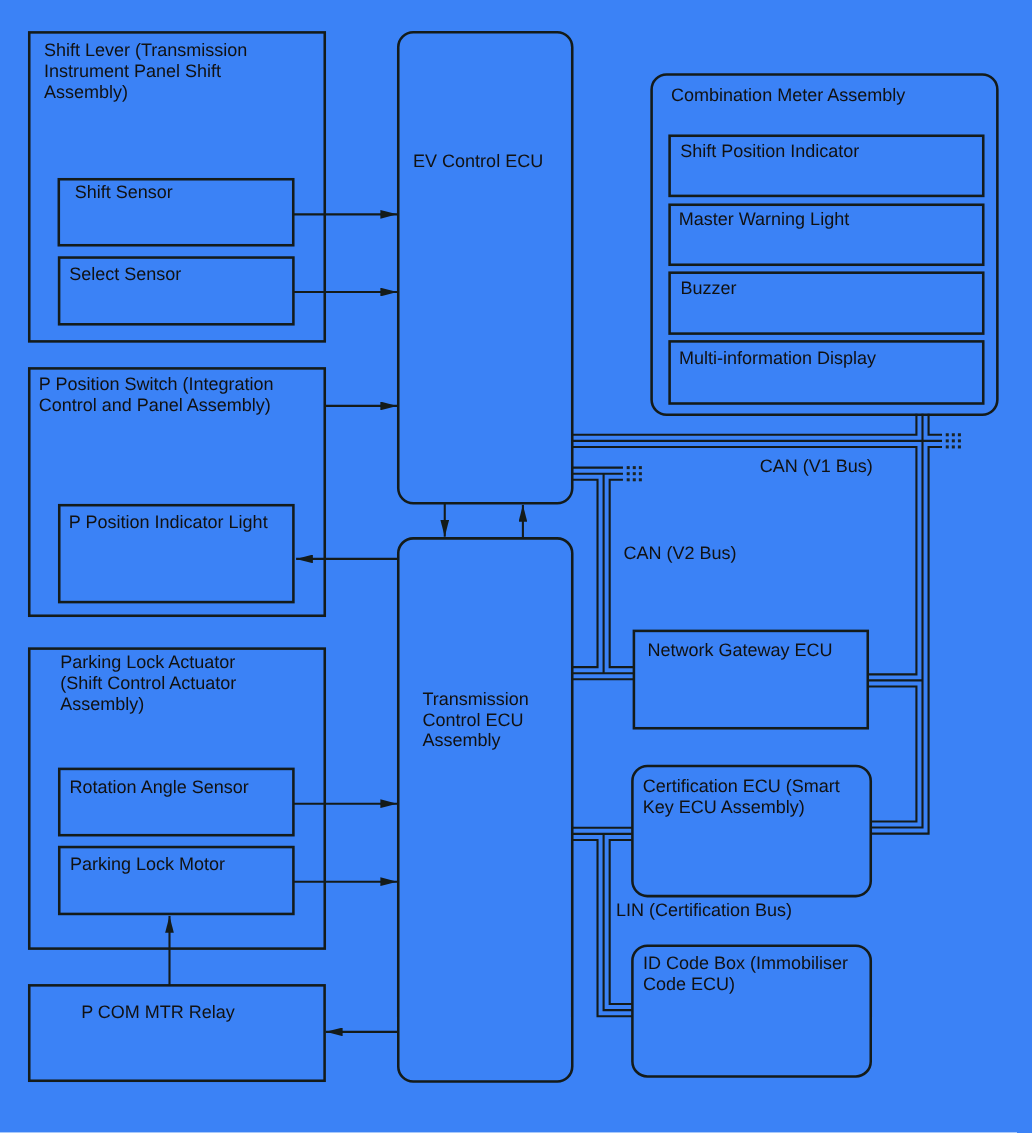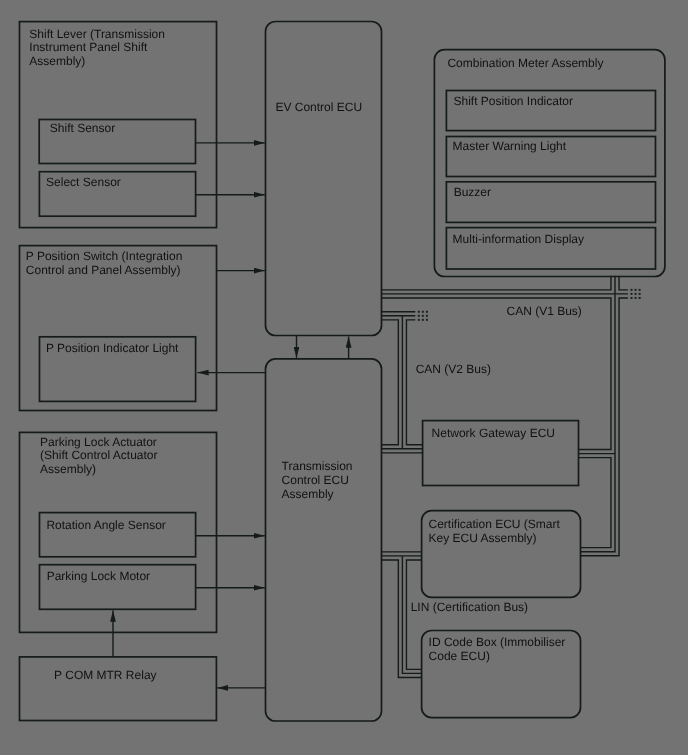--- a/index.html
+++ b/index.html
@@ -1,18 +1,18 @@
 <!DOCTYPE html>
 <html><head>
 <meta charset="utf-8">
 <title>System Diagram</title>
 <style>
   html,body{margin:0;padding:0;background:#ffffff;}
   body{width:688px;height:755px;overflow:hidden;font-family:"Liberation Sans",sans-serif;}
-  #stage{position:relative;width:688px;height:755px;background:#737373;}
+  #stage{position:relative;width:688px;height:755px;background:#3b82f6;}
   svg{display:block;}
   .bx{fill:none;stroke:#141b1a;stroke-width:1.7;}
   .ln{fill:none;stroke:#141b1a;stroke-width:1.4;}
   .bus{fill:none;stroke:#141b1a;stroke-width:1.4;}
   .busm{fill:none;stroke:#141b1a;stroke-width:1.4;}
   text{font-family:"Liberation Sans",sans-serif;font-size:12px;fill:#111111;-webkit-font-smoothing:antialiased;text-rendering:geometricPrecision;}
   .dot{fill:#1b2322;}
 </style>
 </head>
 <body>

